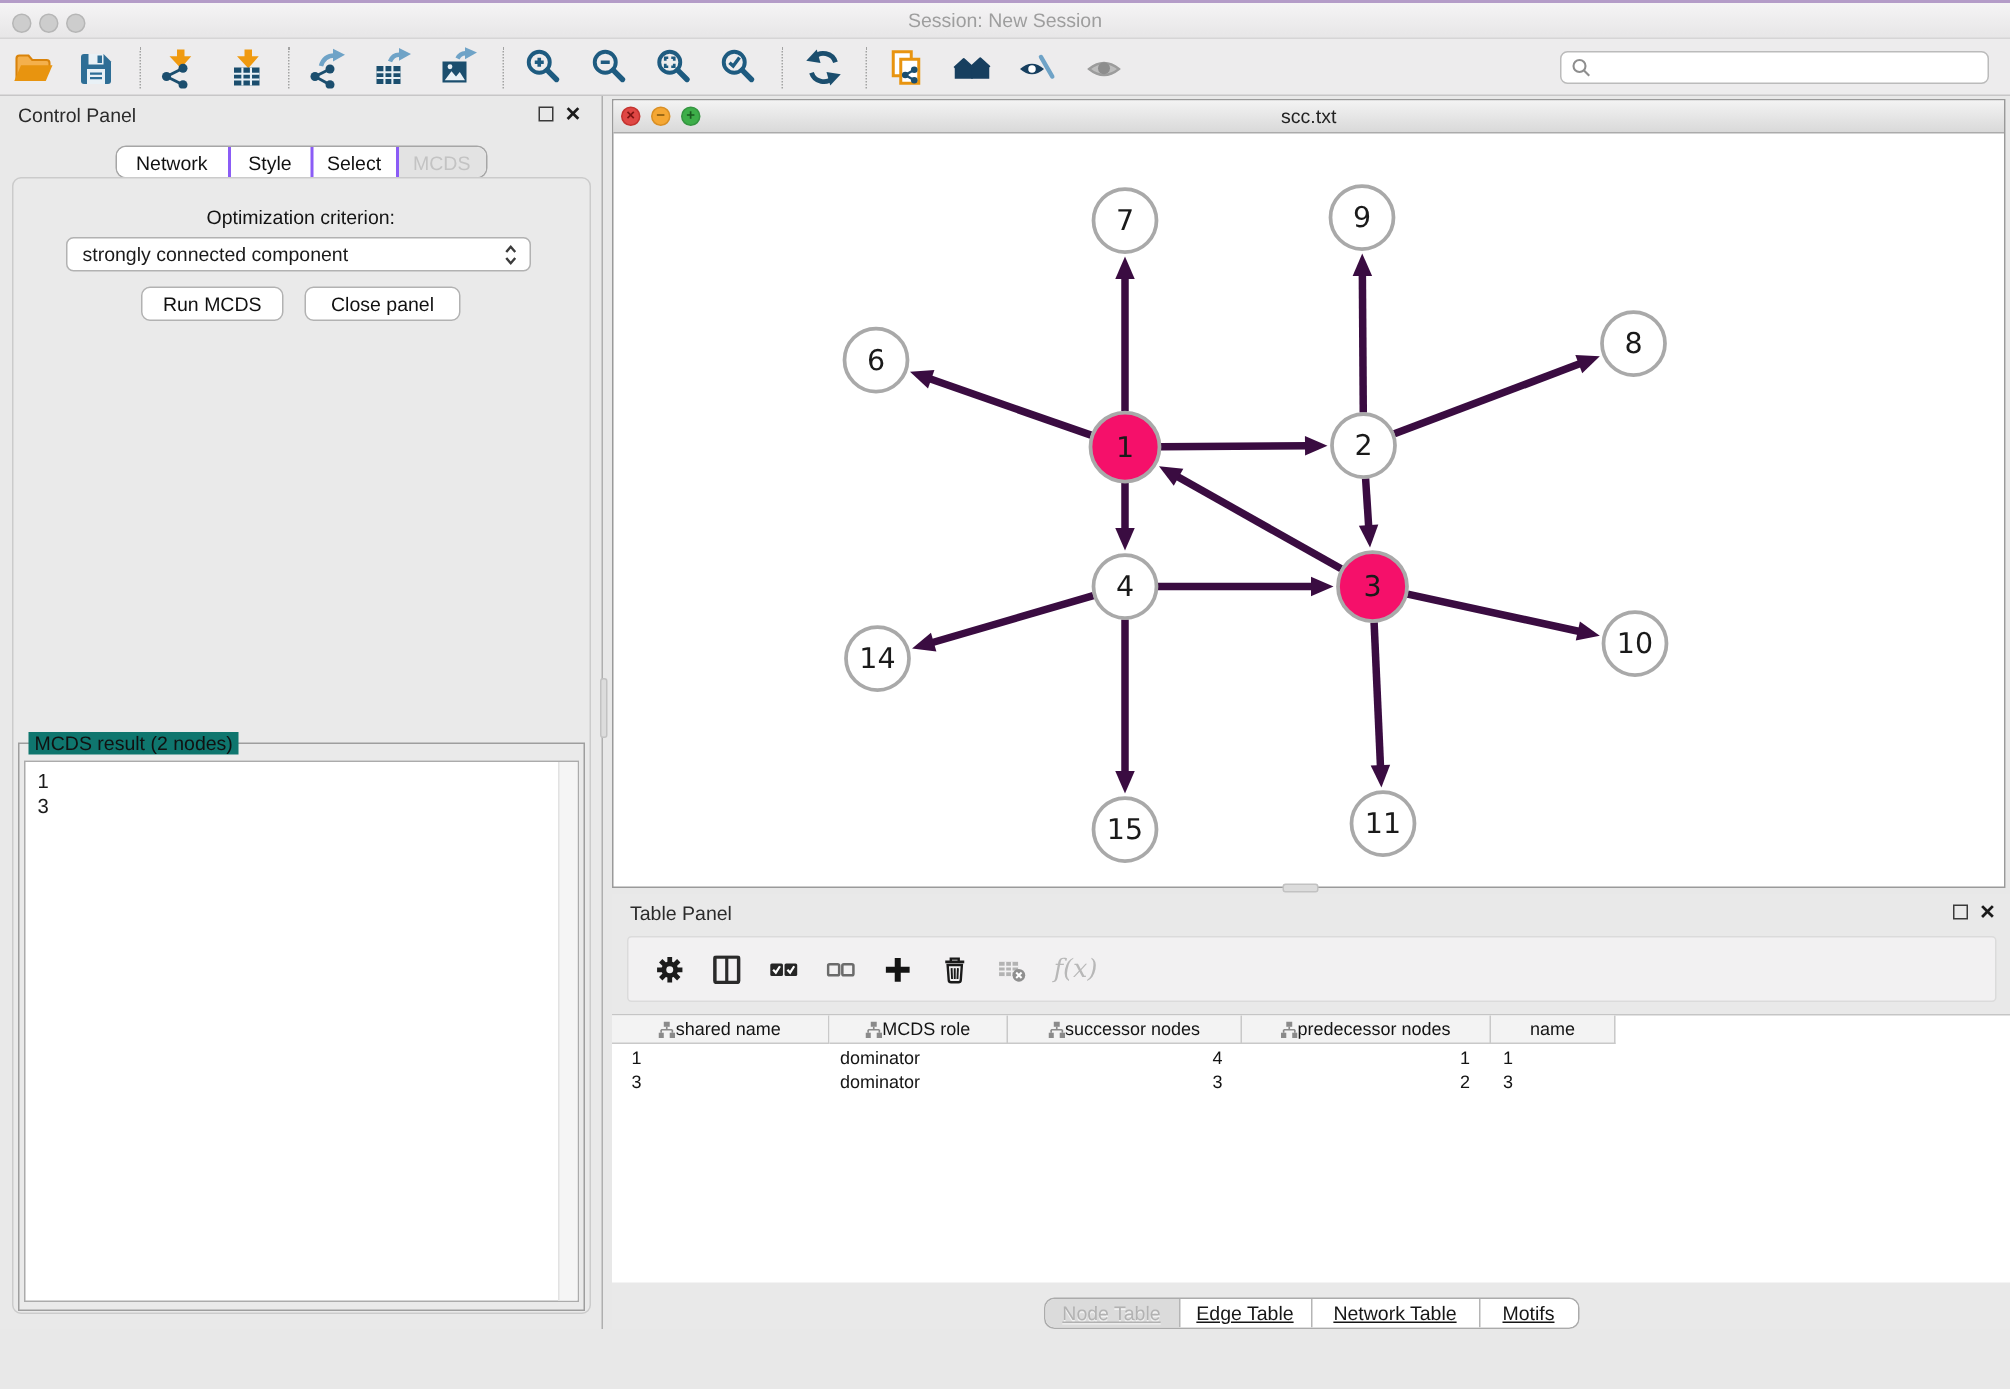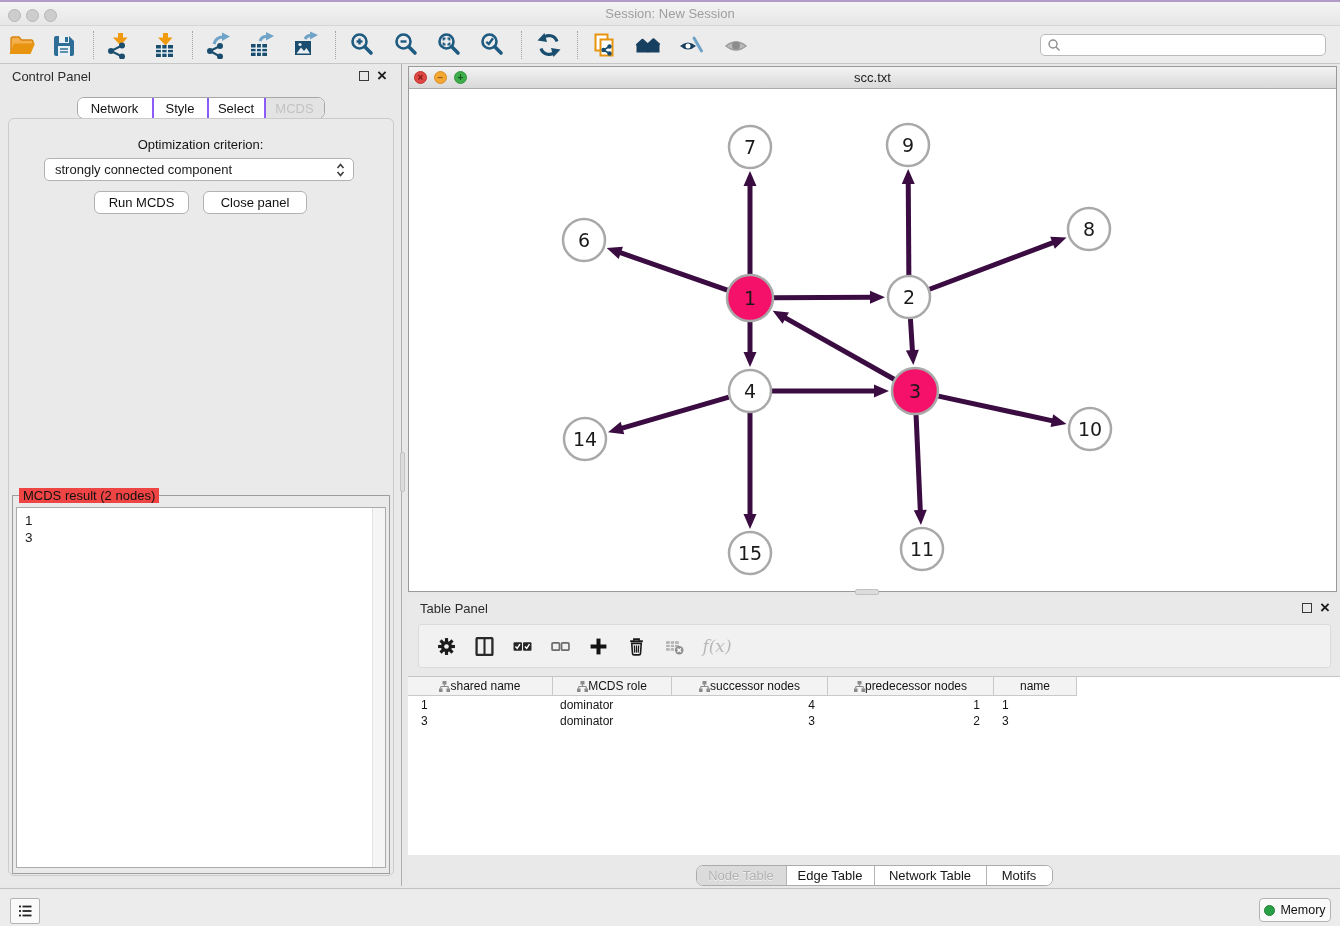--- a/index.html
+++ b/index.html
@@ -46,21 +46,21 @@
   .opt-label { position:absolute; left:0; width:100%; top:73px; text-align:center; font-size:13px; color:#141414; }
   .dropdown { position:absolute; left:44px; top:94px; width:310px; height:23px; background:#FFF;
               border:1px solid #B2B2B2; border-radius:5px; display:flex; align-items:center;
               padding:0 8px 0 10px; font-size:13px; }
   .dropdown .dd-text { flex:1; }
   .btn { position:absolute; top:127px; height:23px; background:#FFF; border:1px solid #B2B2B2;
          border-radius:6px; font-size:13px; color:#111; display:flex; align-items:center;
          justify-content:center; font-family:"Liberation Sans",sans-serif; }
   .fieldset { position:absolute; left:12px; top:431px; width:378px; height:379px;
               border:1px solid #9E9E9E; }
-  .fieldset .legend { position:absolute; left:6px; top:-8px; background:#ef4444; padding:0 4px;
+  .fieldset .legend { position:absolute; left:6px; top:-8px; background:#0f766e; padding:0 4px;
               font-size:13px; color:#111; }
   .result-area { position:absolute; left:3px; top:11px; right:3px; bottom:5px; background:#FFF;
               border:1px solid #ABABAB; font-size:13.5px; line-height:17px; padding:4px 0 0 8px; }
   .result-scroll { position:absolute; right:0; top:0; bottom:0; width:13px; background:#F5F5F5;
               border-left:1px solid #E2E2E2; }
 
   
   .net-window { position:absolute; left:408px; top:66px; width:929px; height:526px;
                 border:1px solid #9A9A9A; background:#FFF; }
   .net-titlebar { position:absolute; left:0; top:0; width:100%; height:22px;
@@ -88,21 +88,21 @@
   .thead { position:absolute; left:0; top:0; height:19px; display:flex; }
   .th { height:19px; background:#F3F3F3; border-right:1px solid #C9C9C9; border-bottom:1px solid #C9C9C9;
         display:flex; align-items:center; justify-content:center; gap:0; font-size:12px; color:#141414; }
   .trow { position:absolute; left:0; height:16px; display:flex; font-size:12px; color:#141414; }
   .td { height:16px; display:flex; align-items:center; }
   .td.left { justify-content:flex-start; }
   .td.right { justify-content:flex-end; }
   .footer-tabs { position:absolute; left:0; right:0; top:269px; display:flex; justify-content:center; }
   .ft-group { display:flex; height:21px; border:1px solid #ABABAB; border-radius:7px; overflow:hidden; background:#FFF; }
   .ft { display:flex; align-items:center; justify-content:center; font-size:13px; color:#161616;
-        background:#FFF; border-left:1px solid #B5B5B5; }
+        background:#FFF; border-left:1px solid #B5B5B5;text-decoration:underline; }
   .ft:first-child { border-left:none; }
   .ft.sel { background:#DBDBDB; color:#B2B2B2; text-shadow:0 1px 0 #F2F2F2; }
 
   
   .statusbar { position:absolute; left:0; top:888px; width:1340px; height:38px; background:#ECECEC;
                border-top:1px solid #C2C2C2; }
   .sb-left-btn { position:absolute; left:10px; top:9px; width:30px; height:26px; background:#FAFAFA;
                border:1px solid #B3B3B3; border-radius:2px; display:flex; align-items:center; justify-content:center; }
   .sb-mem { position:absolute; right:9px; top:9px; width:72px; height:24px; background:#FAFAFA;
                border:1px solid #B3B3B3; border-radius:4px; display:flex; align-items:center;
@@ -529,34 +529,14 @@
     <div class="footer-tabs">
       <div class="ft-group">
         <div class="ft sel" style="width:89px">Node Table</div>
         <div class="ft" style="width:88px">Edge Table</div>
         <div class="ft" style="width:112px">Network Table</div>
         <div class="ft" style="width:66px">Motifs</div>
       </div>
     </div>
   </div>
 
-  <div class="statusbar">
-    <div class="sb-left-btn">
-      <svg width="17" height="16" viewBox="0 0 17 16">
-          <g stroke="#222" stroke-width="1.8">
-            <line x1="5.5" y1="3.5" x2="14.5" y2="3.5"></line>
-            <line x1="5.5" y1="8" x2="14.5" y2="8"></line>
-            <line x1="5.5" y1="12.5" x2="14.5" y2="12.5"></line>
-          </g>
-          <g fill="#222">
-            <rect x="2" y="2.6" width="2" height="1.8"></rect>
-            <rect x="2" y="7.1" width="2" height="1.8"></rect>
-            <rect x="2" y="11.6" width="2" height="1.8"></rect>
-          </g>
-        </svg>
-    </div>
-    <div class="sb-mem">
-      <span class="mem-dot"></span>
-      <span>Memory</span>
-    </div>
-  </div>
 
 </div>
 
 </body></html>

